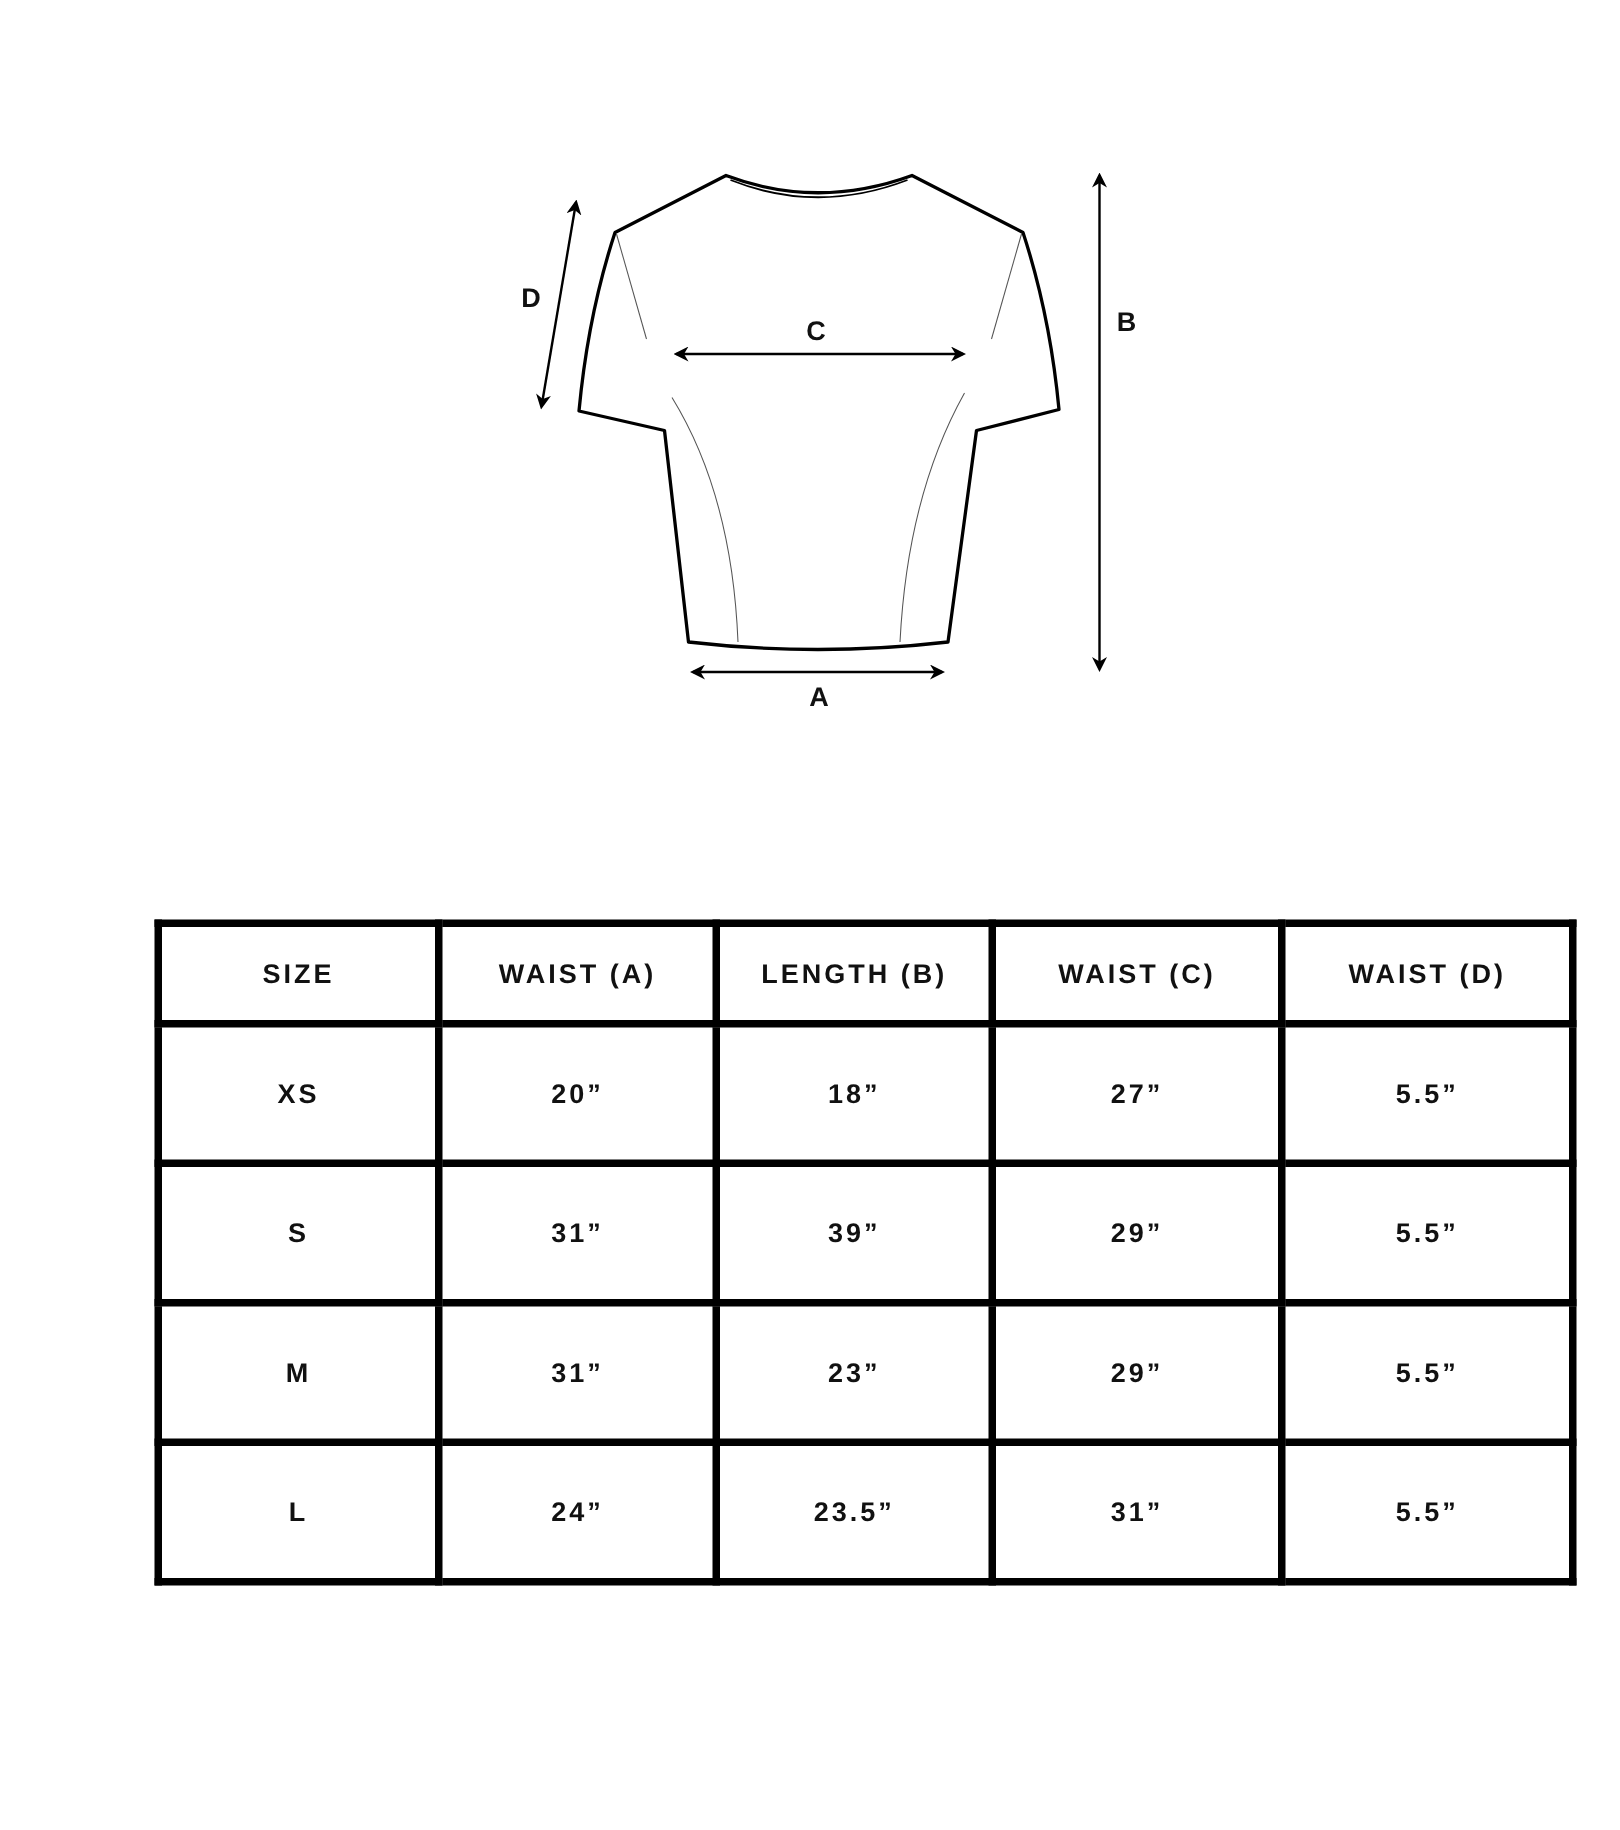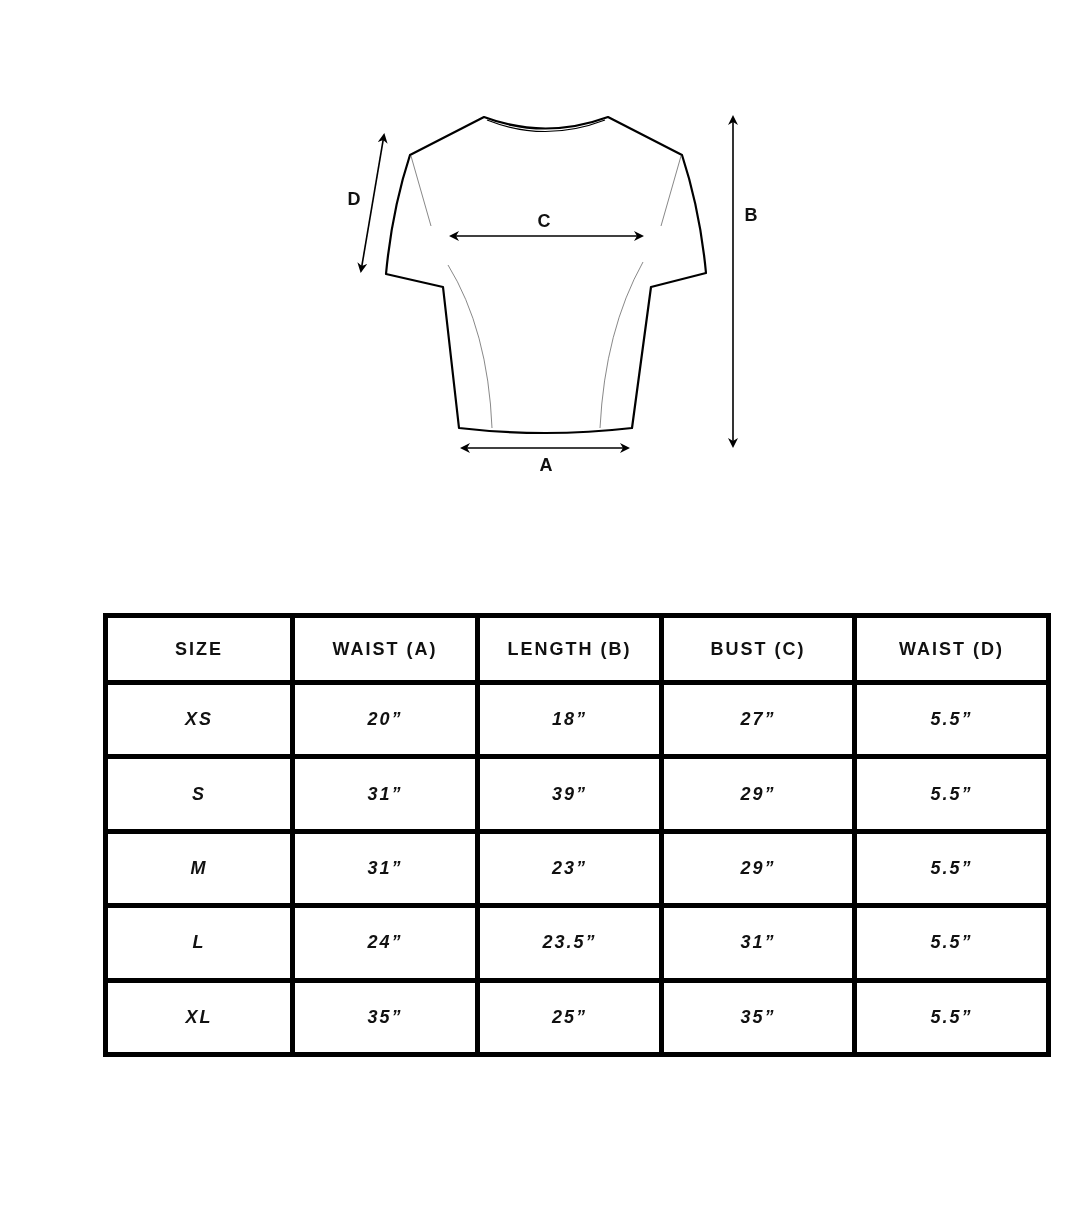--- a/index.html
+++ b/index.html
@@ -3,21 +3,21 @@
 <meta charset="utf-8">
 <style>
   html, body { margin: 0; padding: 0; background: #ffffff; }
   body { width: 1080px; height: 1220px; position: relative; overflow: hidden; font-family: "Liberation Sans", sans-serif; color: #111; }
   .diagram { position: absolute; left: 0; top: 0; width: 1080px; height: 520px; }
   .diagram svg { position: absolute; left: 0; top: 0; }
   .dim-label { position: absolute; font-family: "Liberation Sans", sans-serif; font-weight: bold; font-size: 18px; color: #111; transform: translate(-50%, -50%); }
   .size-table { position: absolute; left: 69px; top: 613px; width: 943px; height: 444px; border-collapse: collapse; table-layout: fixed; margin-left: 34px; }
   .size-table td, .size-table th { border: 5px solid #000; text-align: center; vertical-align: middle; font-weight: bold; font-size: 18px; letter-spacing: 2px; padding: 0; }
   .size-table th { height: 62px; }
-  .size-table td { height: 60px; font-style: italic; }
+  .size-table td { height: 60px; }
 </style>
 </head>
 <body>
 
 <div class="diagram">
   <svg width="1080" height="520" viewBox="0 0 1080 520">
     <defs>
       <marker id="ah" markerWidth="10" markerHeight="10" refX="8" refY="5" orient="auto-start-reverse" markerUnits="userSpaceOnUse">
         <path d="M0,0 L10,5 L0,10 L3,5 Z" fill="#000"></path>
       </marker>
@@ -49,21 +49,21 @@
       <col style="width:185px">
       <col style="width:184px">
       <col style="width:193px">
       <col style="width:194px">
   </colgroup>
   <thead>
     <tr>
       <th>SIZE</th>
       <th>WAIST (A)</th>
       <th>LENGTH (B)</th>
-      <th>BUST (C)</th>
+      <th>WAIST (C)</th>
       <th>WAIST (D)</th>
     </tr>
   </thead>
   <tbody>
     <tr>
       <td>XS</td>
       <td>20”</td>
       <td>18”</td>
       <td>27”</td>
       <td>5.5”</td>
@@ -82,21 +82,14 @@
       <td>29”</td>
       <td>5.5”</td>
     </tr>
     <tr>
       <td>L</td>
       <td>24”</td>
       <td>23.5”</td>
       <td>31”</td>
       <td>5.5”</td>
     </tr>
-    <tr>
-      <td>XL</td>
-      <td>35”</td>
-      <td>25”</td>
-      <td>35”</td>
-      <td>5.5”</td>
-    </tr>
   </tbody>
 </table>
 
 </body></html>

